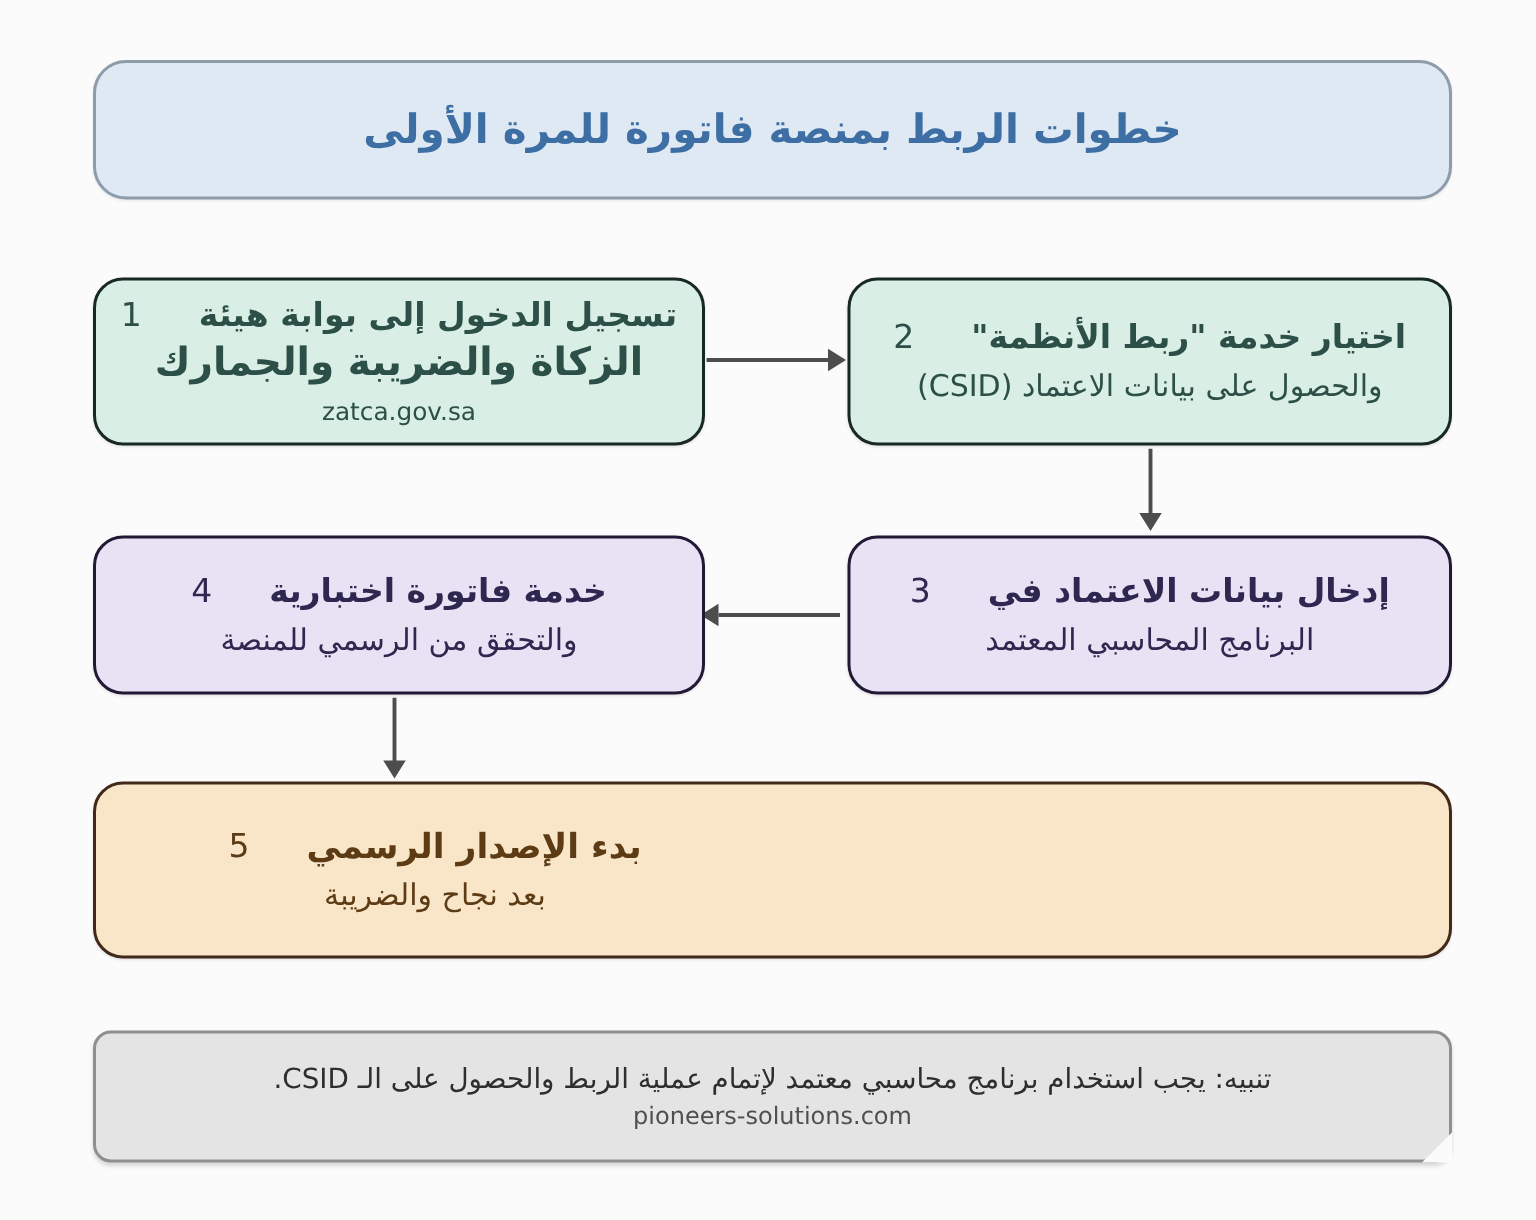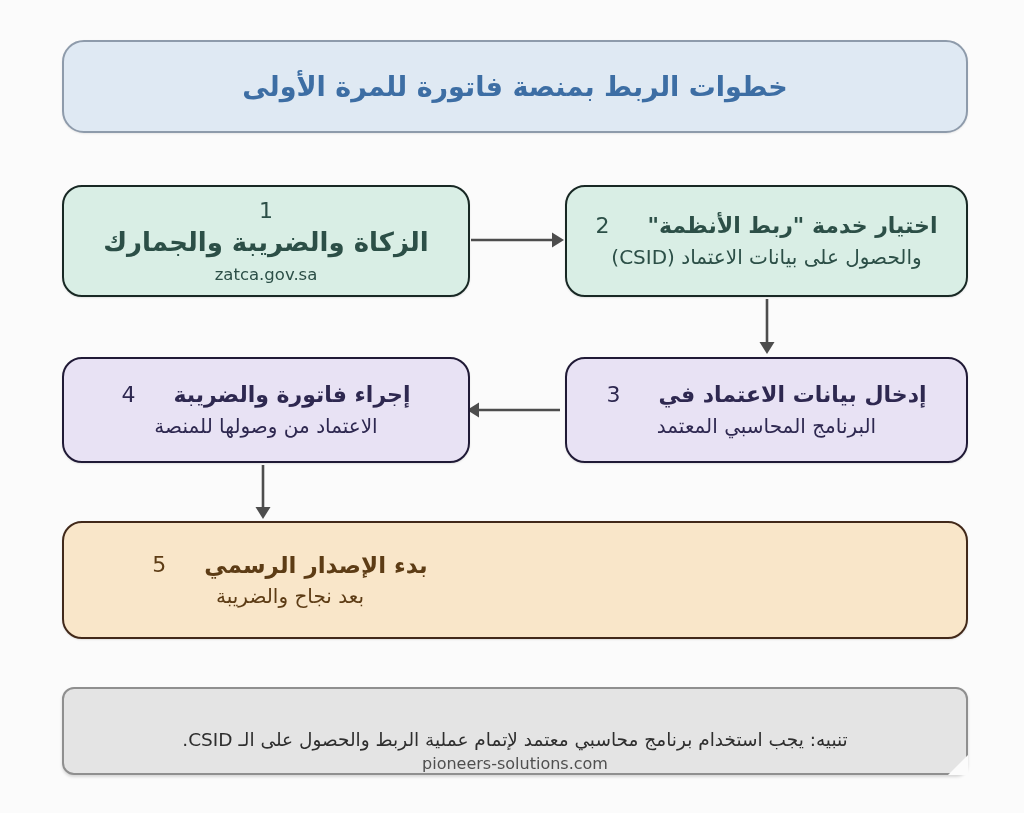--- a/index.html
+++ b/index.html
@@ -39,39 +39,40 @@
     font-weight:bold;font-size:22px;}
   .num{font-weight:normal;font-size:22px;}
   .t2{font-weight:bold;font-size:26px;margin-top:1px;}
   .sub{font-size:20px;margin-top:3px;}
   .latin{direction:ltr;font-size:16.5px;margin-top:4px;text-align:center;}
 
   .arrow{position:absolute;}
 
   .note{position:absolute;left:62px;top:687px;width:906px;height:88px;box-sizing:border-box;
     background:var(--note_bg);border:2px solid var(--note_border);border-radius:12px;
-    display:flex;flex-direction:column;align-items:center;justify-content:flex-end;gap:4px;
+    display:flex;flex-direction:column;align-items:center;justify-content:center;gap:4px;
     box-shadow:0 2px 3px rgba(0,0,0,0.15);}
   .note::after{content:"";position:absolute;right:-2px;bottom:-2px;width:0;height:0;
     border-left:20px solid transparent;border-bottom:20px solid var(--page_bg);}
   .note-text{direction:rtl;font-size:18.5px;color:var(--note_text);}
   .note-url{font-size:16px;color:var(--note_url);}
 </style>
 </head>
 <body>
 
 <div class="canvas">
 
   <div class="banner">
     <h1>خطوات الربط بمنصة فاتورة للمرة الأولى</h1>
   </div>
 
   <div class="step mint" id="step1">
     <div class="content">
       <div class="line1">
+        <span>تسجيل الدخول إلى بوابة هيئة</span>
         <span class="num">1</span>
       </div>
       <div class="t2">الزكاة والضريبة والجمارك</div>
       <div class="latin">zatca.gov.sa</div>
     </div>
   </div>
 
   <svg class="arrow" style="left:470px;top:227px;" width="95" height="26">
     <line x1="1" y1="13" x2="82" y2="13" stroke="var(--arrow)" stroke-width="2.6"></line>
     <path d="M 82 5.5 L 94 13 L 82 20.5 Z" fill="var(--arrow)"></path>
@@ -103,24 +104,24 @@
   </div>
 
   <svg class="arrow" style="left:466px;top:397px;" width="95" height="26">
     <line x1="94" y1="13" x2="13" y2="13" stroke="var(--arrow)" stroke-width="2.6"></line>
     <path d="M 13 5.5 L 1 13 L 13 20.5 Z" fill="var(--arrow)"></path>
   </svg>
 
   <div class="step lavender" id="step4">
     <div class="content">
       <div class="line1">
-        <span>إجراء فاتورة والضريبة</span>
+        <span>خدمة فاتورة اختبارية</span>
         <span class="num">4</span>
       </div>
-      <div class="sub">الاعتماد من وصولها للمنصة</div>
+      <div class="sub">والتحقق من الرسمي للمنصة</div>
     </div>
   </div>
 
   <svg class="arrow" style="left:250px;top:465px;" width="26" height="55">
     <line x1="13" y1="0" x2="13" y2="43" stroke="var(--arrow)" stroke-width="2.6"></line>
     <path d="M 5.5 42 L 13 54 L 20.5 42 Z" fill="var(--arrow)"></path>
   </svg>
 
   <div class="step peach" id="step5">
     <div class="content">

